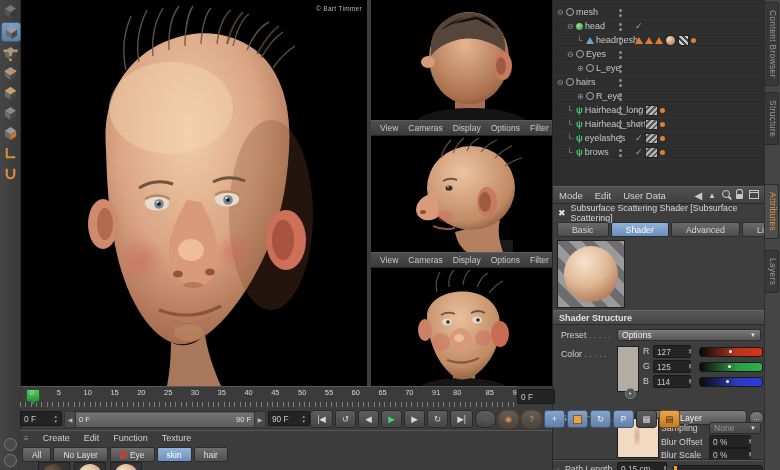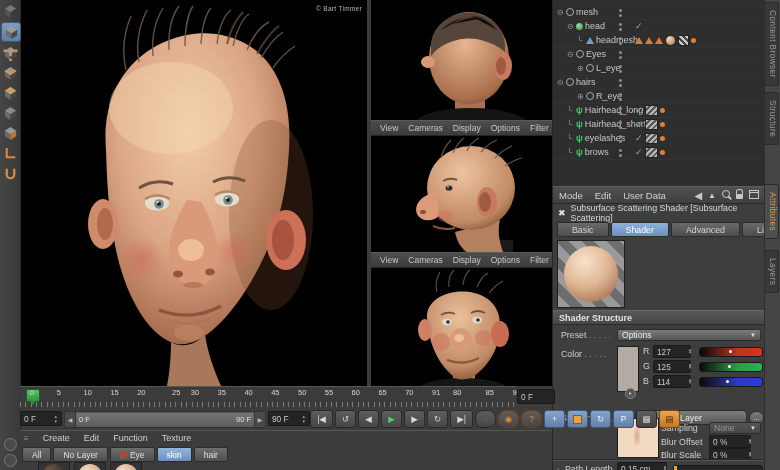--- a/index.html
+++ b/index.html
@@ -592,21 +592,21 @@
     </div>
 
   <div class="abs" id="ruler">
     <div class="tick-minor"></div>
     <div id="playhead"></div>
   <span class="tick-num" style="left: 10px;">0</span>
       <span class="tick-num" style="left: 36.8px;">5</span>
       <span class="tick-num" style="left: 63.6px;">10</span>
       <span class="tick-num" style="left: 90.4px;">15</span>
       <span class="tick-num" style="left: 117.2px;">20</span>
-      <span class="tick-num" style="left: 144px; padding-left: 8px;">25</span>
+      <span class="tick-num" style="left: 136px; padding-left: 8px;">25</span>
       <span class="tick-num" style="left: 170.8px;">30</span>
       <span class="tick-num" style="left: 197.6px;">35</span>
       <span class="tick-num" style="left: 224.4px;">40</span>
       <span class="tick-num" style="left: 251.2px;">45</span>
       <span class="tick-num" style="left: 278px;">50</span>
       <span class="tick-num" style="left: 304.8px;">55</span>
       <span class="tick-num" style="left: 331.6px;">60</span>
       <span class="tick-num" style="left: 358.4px;">65</span>
       <span class="tick-num" style="left: 385.2px;">70</span>
       <span class="tick-num" style="left: 412px;">91</span>

